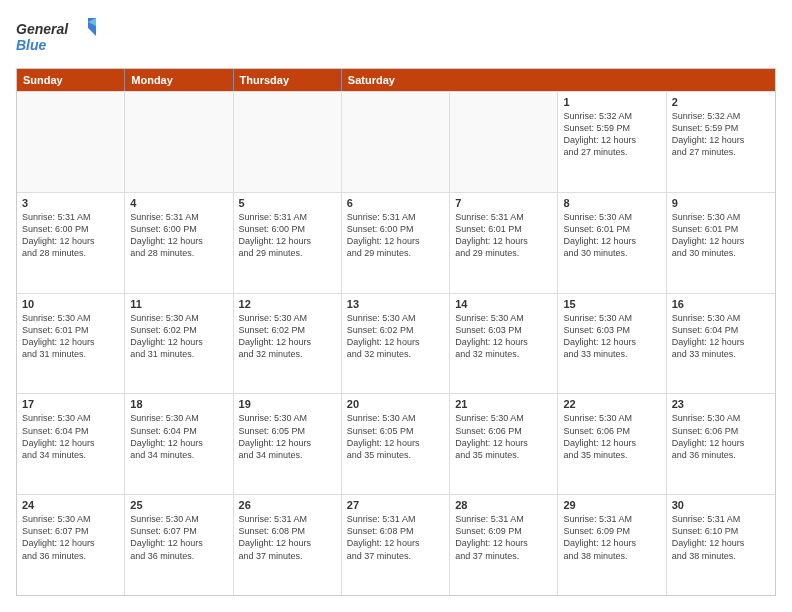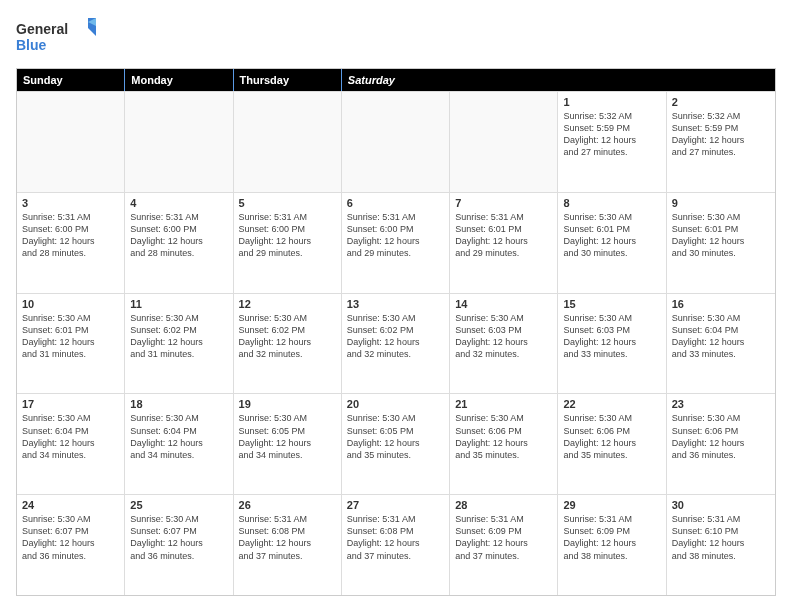--- a/index.html
+++ b/index.html
@@ -15,20 +15,21 @@
       height: 612px;
       padding: 16px;
       display: flex;
       flex-direction: column;
     }
     .header {
       display: flex;
       justify-content: space-between;
       align-items: flex-start;
       margin-bottom: 10px;
+      font-style: italic;
     }
     .logo {
       display: flex;
       align-items: center;
       gap: 4px;
     }
     .title-block {
       text-align: right;
     }
     .month-title {
@@ -42,30 +43,30 @@
     }
     .calendar {
       flex: 1;
       display: flex;
       flex-direction: column;
       border: 1px solid #ccc;
     }
     .cal-header {
       display: grid;
       grid-template-columns: repeat(7, 1fr);
-      background: #000000;
+      background: #c2410c;
     }
     .cal-header-cell {
       color: #fff;
       font-size: 11px;
       font-weight: bold;
       padding: 5px 6px;
       border-right: 1px solid #5a9ae5;
     }
-    .cal-header-cell:last-child { border-right: none; font-style: italic; }
+    .cal-header-cell:last-child { border-right: none; }
     .cal-body {
       flex: 1;
       display: flex;
       flex-direction: column;
     }
     .cal-row {
       flex: 1;
       display: grid;
       grid-template-columns: repeat(7, 1fr);
       border-top: 1px solid #ddd;

